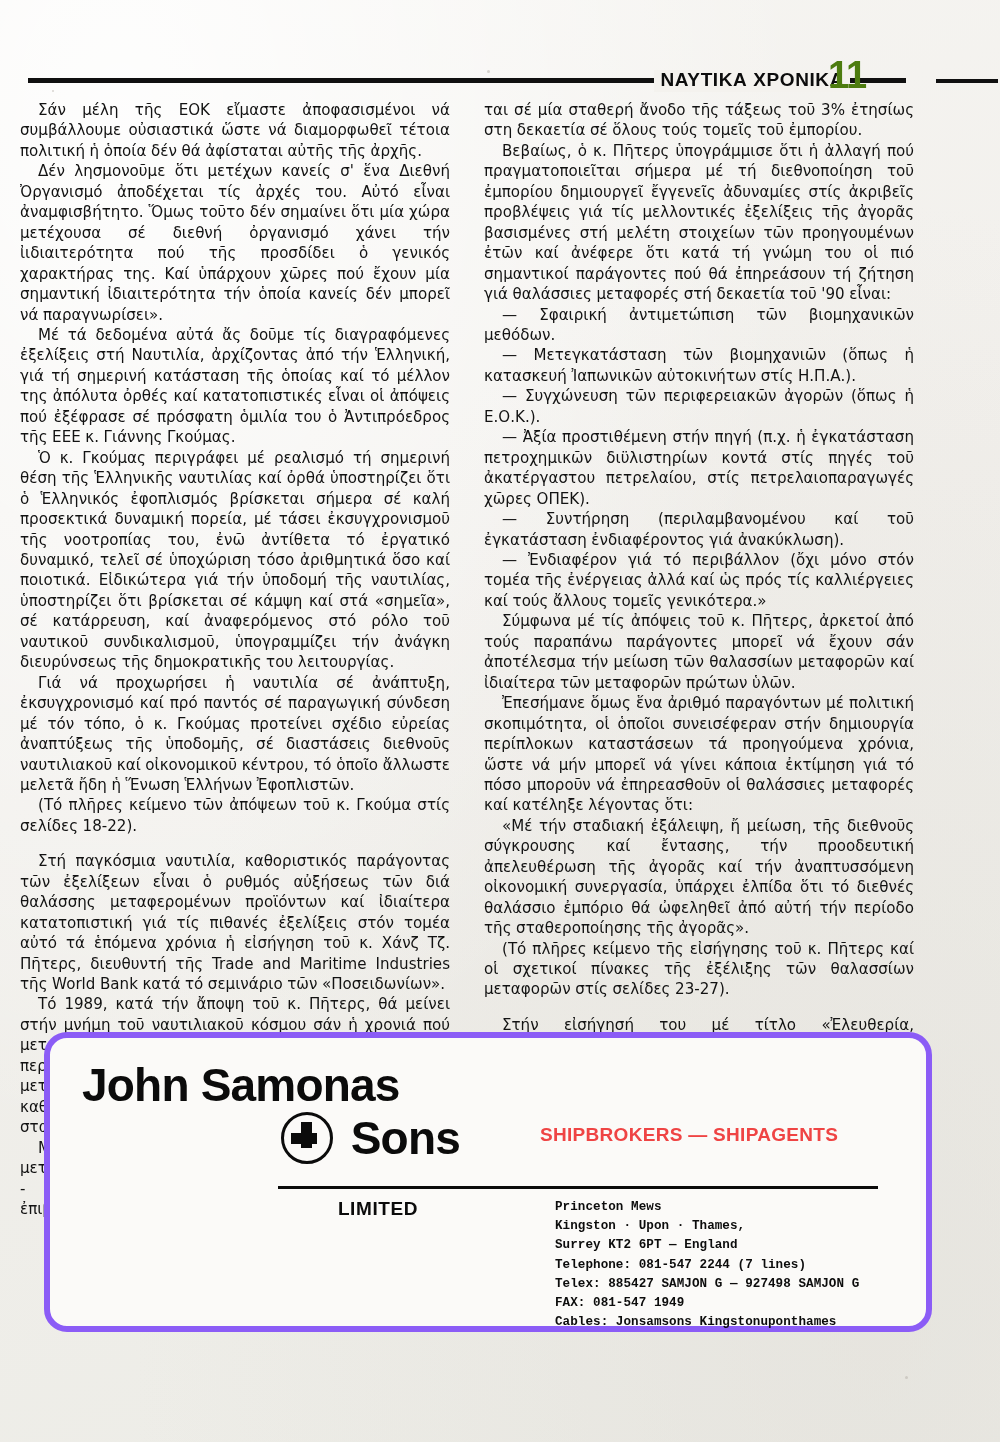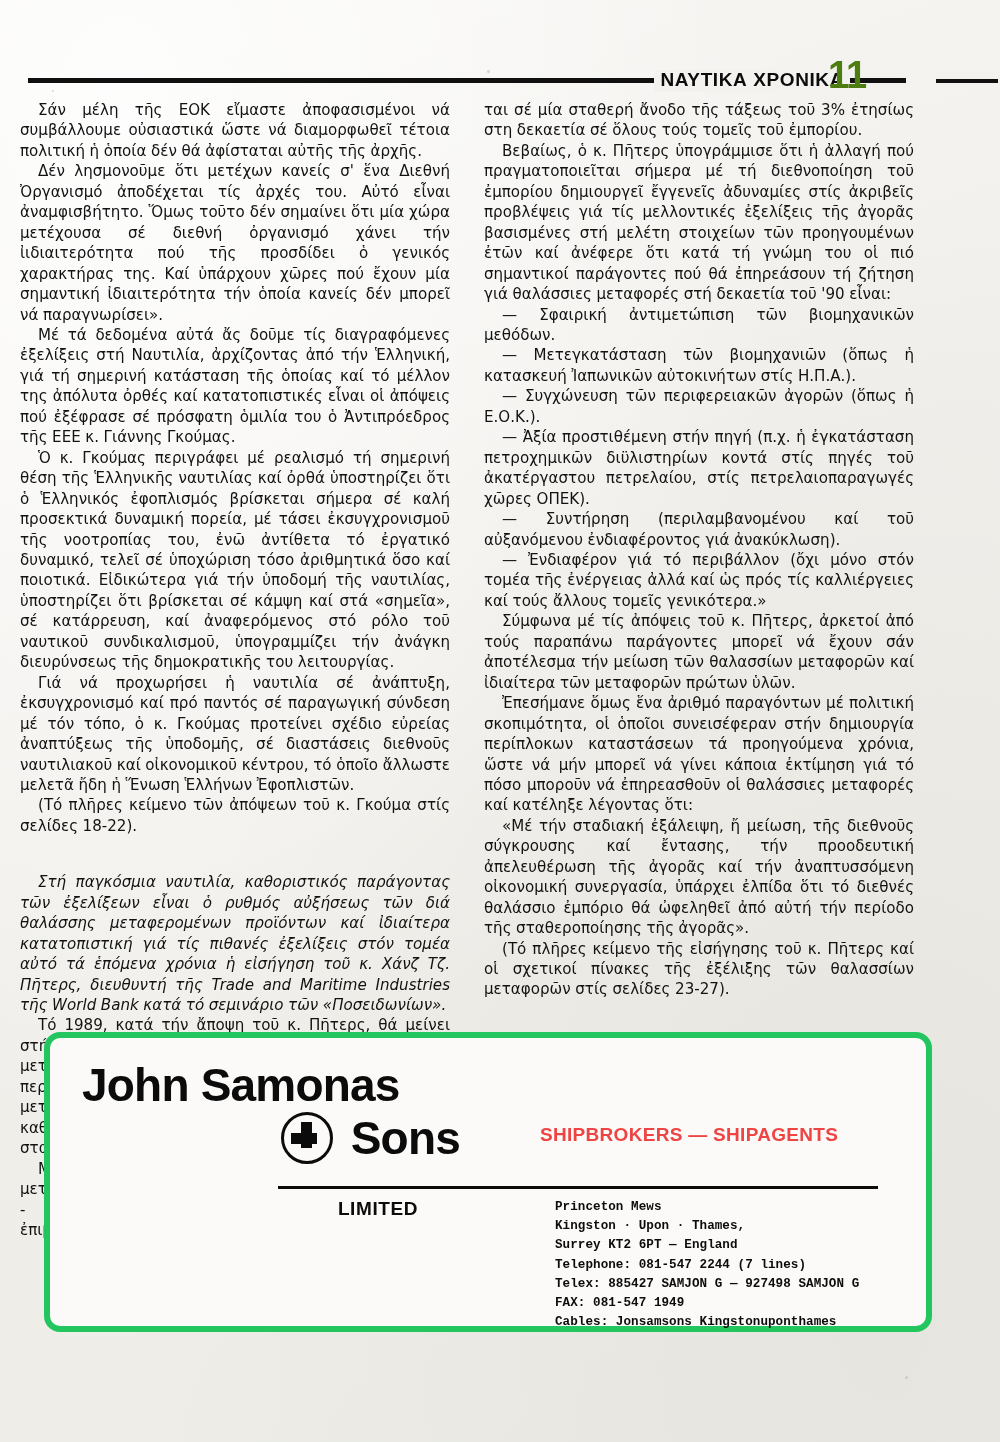--- a/index.html
+++ b/index.html
@@ -103,34 +103,34 @@
     font-size: 15.1px;
     line-height: 20.45px;
     text-align: justify;
     text-justify: inter-word;
     color: #121212;
     text-indent: 18px;
     hyphens: none;
     word-spacing: -0.2px;
   }
   .col p.noindent { text-indent: 0; }
-  .col p.gap { margin-top: 36px; font-style: italic; }
+  .col p.gap { margin-top: 15px; }
   .col p.dash {
     text-indent: 18px;
   }
 
   
   .ad-box {
     position: absolute;
     left: 44px;
     top: 1032px;
     width: 888px;
     height: 300px;
-    border: 6px solid #22c55e;
-    border-radius: 16px;
+    border: 6px solid #8b5cf6;
+    border-radius: 23px;
     background: #fbfaf8;
     box-sizing: border-box;
   }
   .ad-inner {
     position: relative;
     width: 100%;
     height: 100%;
   }
   .logo-block {
     position: absolute;
@@ -276,21 +276,21 @@
       </div>
 
       <div class="col">
         <p class="noindent">ται σέ μία σταθερή ἄνοδο τῆς τάξεως τοῦ 3% ἐτησίως στη δεκαετία σέ ὅλους τούς τομεῖς τοῦ ἐμπορίου.</p>
         <p>Βεβαίως, ὁ κ. Πῆτερς ὑπογράμμισε ὅτι ἡ ἀλλαγή πού πραγματοποιεῖται σήμερα μέ τή διεθνοποίηση τοῦ ἐμπορίου δημιουργεῖ ἔγγενεῖς ἀδυναμίες στίς ἀκριβεῖς προβλέψεις γιά τίς μελλοντικές ἐξελίξεις τῆς ἀγορᾶς βασισμένες στή μελέτη στοιχείων τῶν προηγουμένων ἐτῶν καί ἀνέφερε ὅτι κατά τή γνώμη του οἱ πιό σημαντικοί παράγοντες πού θά ἐπηρεάσουν τή ζήτηση γιά θαλάσσιες μεταφορές στή δεκαετία τοῦ '90 εἶναι:</p>
 
         <p class="dash">— Σφαιρική ἀντιμετώπιση τῶν βιομηχανικῶν μεθόδων.</p>
         <p class="dash">— Μετεγκατάσταση τῶν βιομηχανιῶν (ὅπως ἡ κατασκευή Ἰαπωνικῶν αὐτοκινήτων στίς Η.Π.Α.).</p>
         <p class="dash">— Συγχώνευση τῶν περιφερειακῶν ἀγορῶν (ὅπως ἡ Ε.Ο.Κ.).</p>
         <p class="dash">— Ἀξία προστιθέμενη στήν πηγή (π.χ. ἡ ἐγκατάσταση πετροχημικῶν διϋλιστηρίων κοντά στίς πηγές τοῦ ἀκατέργαστου πετρελαίου, στίς πετρελαιοπαραγωγές χῶρες ΟΠΕΚ).</p>
-        <p class="dash">— Συντήρηση (περιλαμβανομένου καί τοῦ αὐξανόμενου ἐνδιαφέροντος γιά ἀνακύκλωση).</p>
+        <p class="dash">— Συντήρηση (περιλαμβανομένου καί τοῦ ἐγκατάσταση ἐνδιαφέροντος γιά ἀνακύκλωση).</p>
         <p class="dash">— Ἐνδιαφέρον γιά τό περιβάλλον (ὄχι μόνο στόν τομέα τῆς ἐνέργειας ἀλλά καί ὡς πρός τίς καλλιέργειες καί τούς ἄλλους τομεῖς γενικότερα.»</p>
 
         <p>Σύμφωνα μέ τίς ἀπόψεις τοῦ κ. Πῆτερς, ἀρκετοί ἀπό τούς παραπάνω παράγοντες μπορεῖ νά ἔχουν σάν ἀποτέλεσμα τήν μείωση τῶν θαλασσίων μεταφορῶν καί ἰδιαίτερα τῶν μεταφορῶν πρώτων ὑλῶν.</p>
         <p>Ἐπεσήμανε ὅμως ἕνα ἀριθμό παραγόντων μέ πολιτική σκοπιμότητα, οἱ ὁποῖοι συνεισέφεραν στήν δημιουργία περίπλοκων καταστάσεων τά προηγούμενα χρόνια, ὥστε νά μήν μπορεῖ νά γίνει κάποια ἐκτίμηση γιά τό πόσο μποροῦν νά ἐπηρεασθοῦν οἱ θαλάσσιες μεταφορές καί κατέληξε λέγοντας ὅτι:</p>
         <p>«Μέ τήν σταδιακή ἐξάλειψη, ἤ μείωση, τῆς διεθνοῦς σύγκρουσης καί ἔντασης, τήν προοδευτική ἀπελευθέρωση τῆς ἀγορᾶς καί τήν ἀναπτυσσόμενη οἰκονομική συνεργασία, ὑπάρχει ἐλπίδα ὅτι τό διεθνές θαλάσσιο ἐμπόριο θά ὠφεληθεῖ ἀπό αὐτή τήν περίοδο τῆς σταθεροποίησης τῆς ἀγορᾶς».</p>
         <p>(Τό πλῆρες κείμενο τῆς εἰσήγησης τοῦ κ. Πῆτερς καί οἱ σχετικοί πίνακες τῆς ἐξέλιξης τῶν θαλασσίων μεταφορῶν στίς σελίδες 23-27).</p>
         <p class="gap">Στήν εἰσήγησή του μέ τίτλο «Ἐλευθερία, Προσαρμοστικότης καί Ἀνταγωνισμός» ὁ Δρ. Φράνκ Τσάο, πρόεδρος τῆς Ἰντερκάργκο καί τῆς μεγάλης ἐφοπλιστικῆς ἑταιρίας Wah Kwong τοῦ Χόγκ Κόγκ, περιέγραψε τίς τρεῖς βασικές ἀρχές, στά πλαίσια τῶν ὁποίων πρέπει νά κινηθεῖ ἡ παγκόσμια ναυτιλία στό μέλλον γιά νά διασφαλίσει τή παροχή ἱκανοποιητικῶν ὑπηρεσιῶν στό κοινωνικό σύνολο καί νά ἐξασφαλίσει τό μέλλον τοῦ Ἐφοπλισμοῦ.</p>
       </div>
     </div>
 

